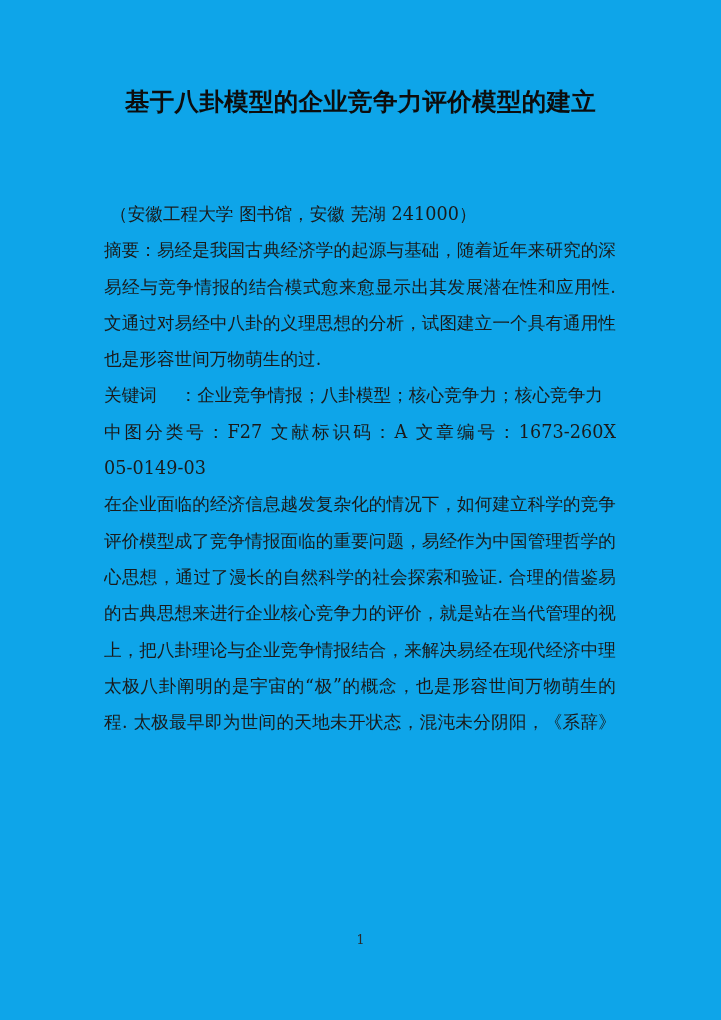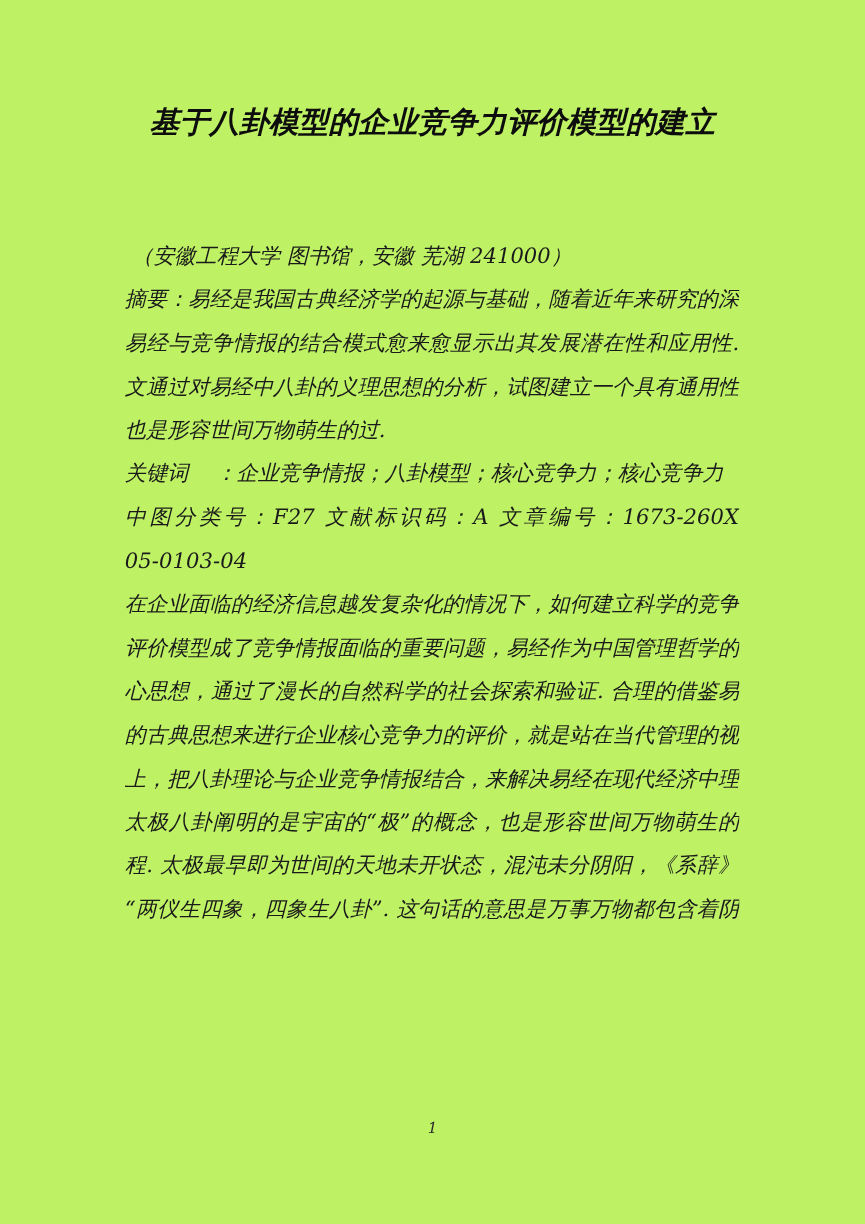--- a/index.html
+++ b/index.html
@@ -13,22 +13,21 @@
     position: relative;
     overflow: hidden;
     font-family: "DejaVu Serif", "Liberation Serif", serif;
     color: #1a1a1a;
     -webkit-font-smoothing: antialiased;
   }
 
   .page {
     position: absolute;
     inset: 0;
-    background: #bef264;
-    font-style: italic;
+    background: #0ea5e9;
   }
 
   
   .doc-title {
     position: absolute;
     left: 108px;
     top: 78px;
     width: 505px;
     text-align: center;
     font-size: 24.5px;
@@ -97,30 +96,29 @@
     <div class="line indent1">（安徽工程大学 图书馆，安徽 芜湖 241000）</div>
 
     <div class="line just">摘要：易经是我国古典经济学的起源与基础，随着近年来研究的深入，</div>
     <div class="line just">易经与竞争情报的结合模式愈来愈显示出其发展潜在性和应用性. 本</div>
     <div class="line just">文通过对易经中八卦的义理思想的分析，试图建立一个具有通用性的</div>
     <div class="line">也是形容世间万物萌生的过.</div>
 
     <div class="line">关键词    ：企业竞争情报；八卦模型；核心竞争力；核心竞争力</div>
 
     <div class="line just">中图分类号：F27 文献标识码：A 文章编号：1673-260X（2015）</div>
-    <div class="line">05-0103-04</div>
+    <div class="line">05-0149-03</div>
 
     <div class="line just">在企业面临的经济信息越发复杂化的情况下，如何建立科学的竞争力</div>
     <div class="line just">评价模型成了竞争情报面临的重要问题，易经作为中国管理哲学的核</div>
     <div class="line just">心思想，通过了漫长的自然科学的社会探索和验证. 合理的借鉴易经</div>
     <div class="line just">的古典思想来进行企业核心竞争力的评价，就是站在当代管理的视角</div>
     <div class="line just">上，把八卦理论与企业竞争情报结合，来解决易经在现代经济中理论</div>
 
 
     <div class="line just">太极八卦阐明的是宇宙的“极”的概念，也是形容世间万物萌生的过</div>
     <div class="line just">程. 太极最早即为世间的天地未开状态，混沌未分阴阳，《系辞》又说：</div>
-    <div class="line just">“两仪生四象，四象生八卦”. 这句话的意思是万事万物都包含着阴</div>
 
   </div>
 
   <div class="page-number">1</div>
 
 </div>
 
 </body></html>

